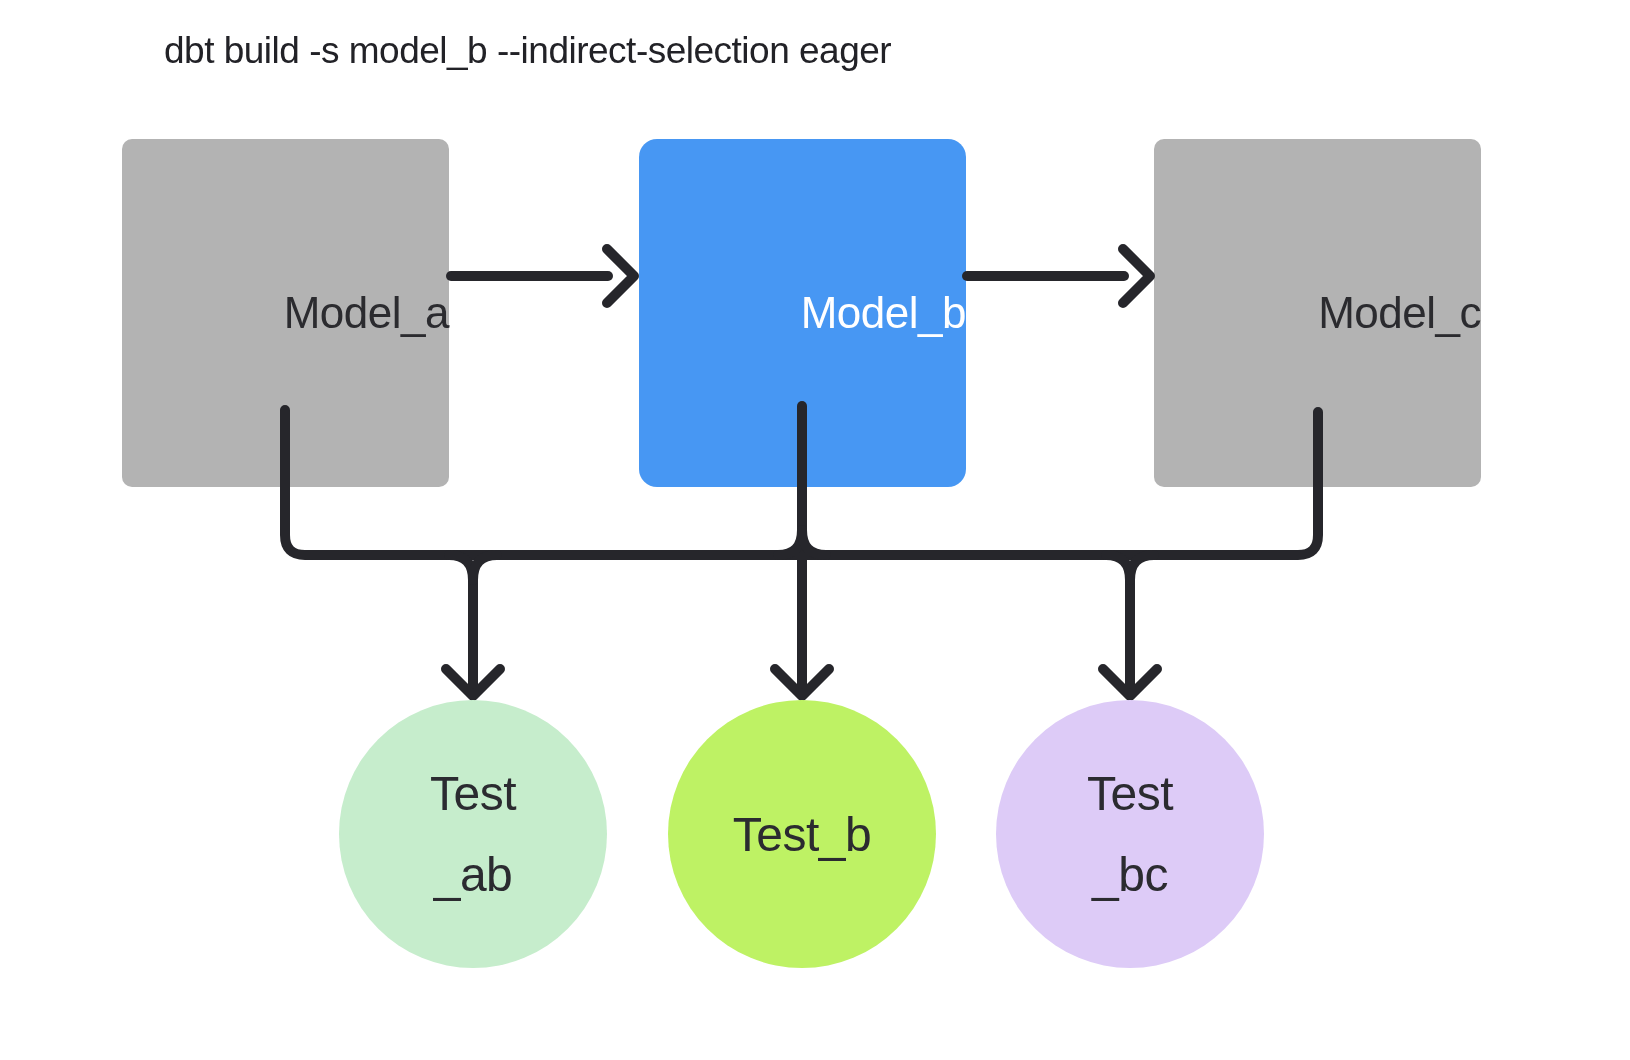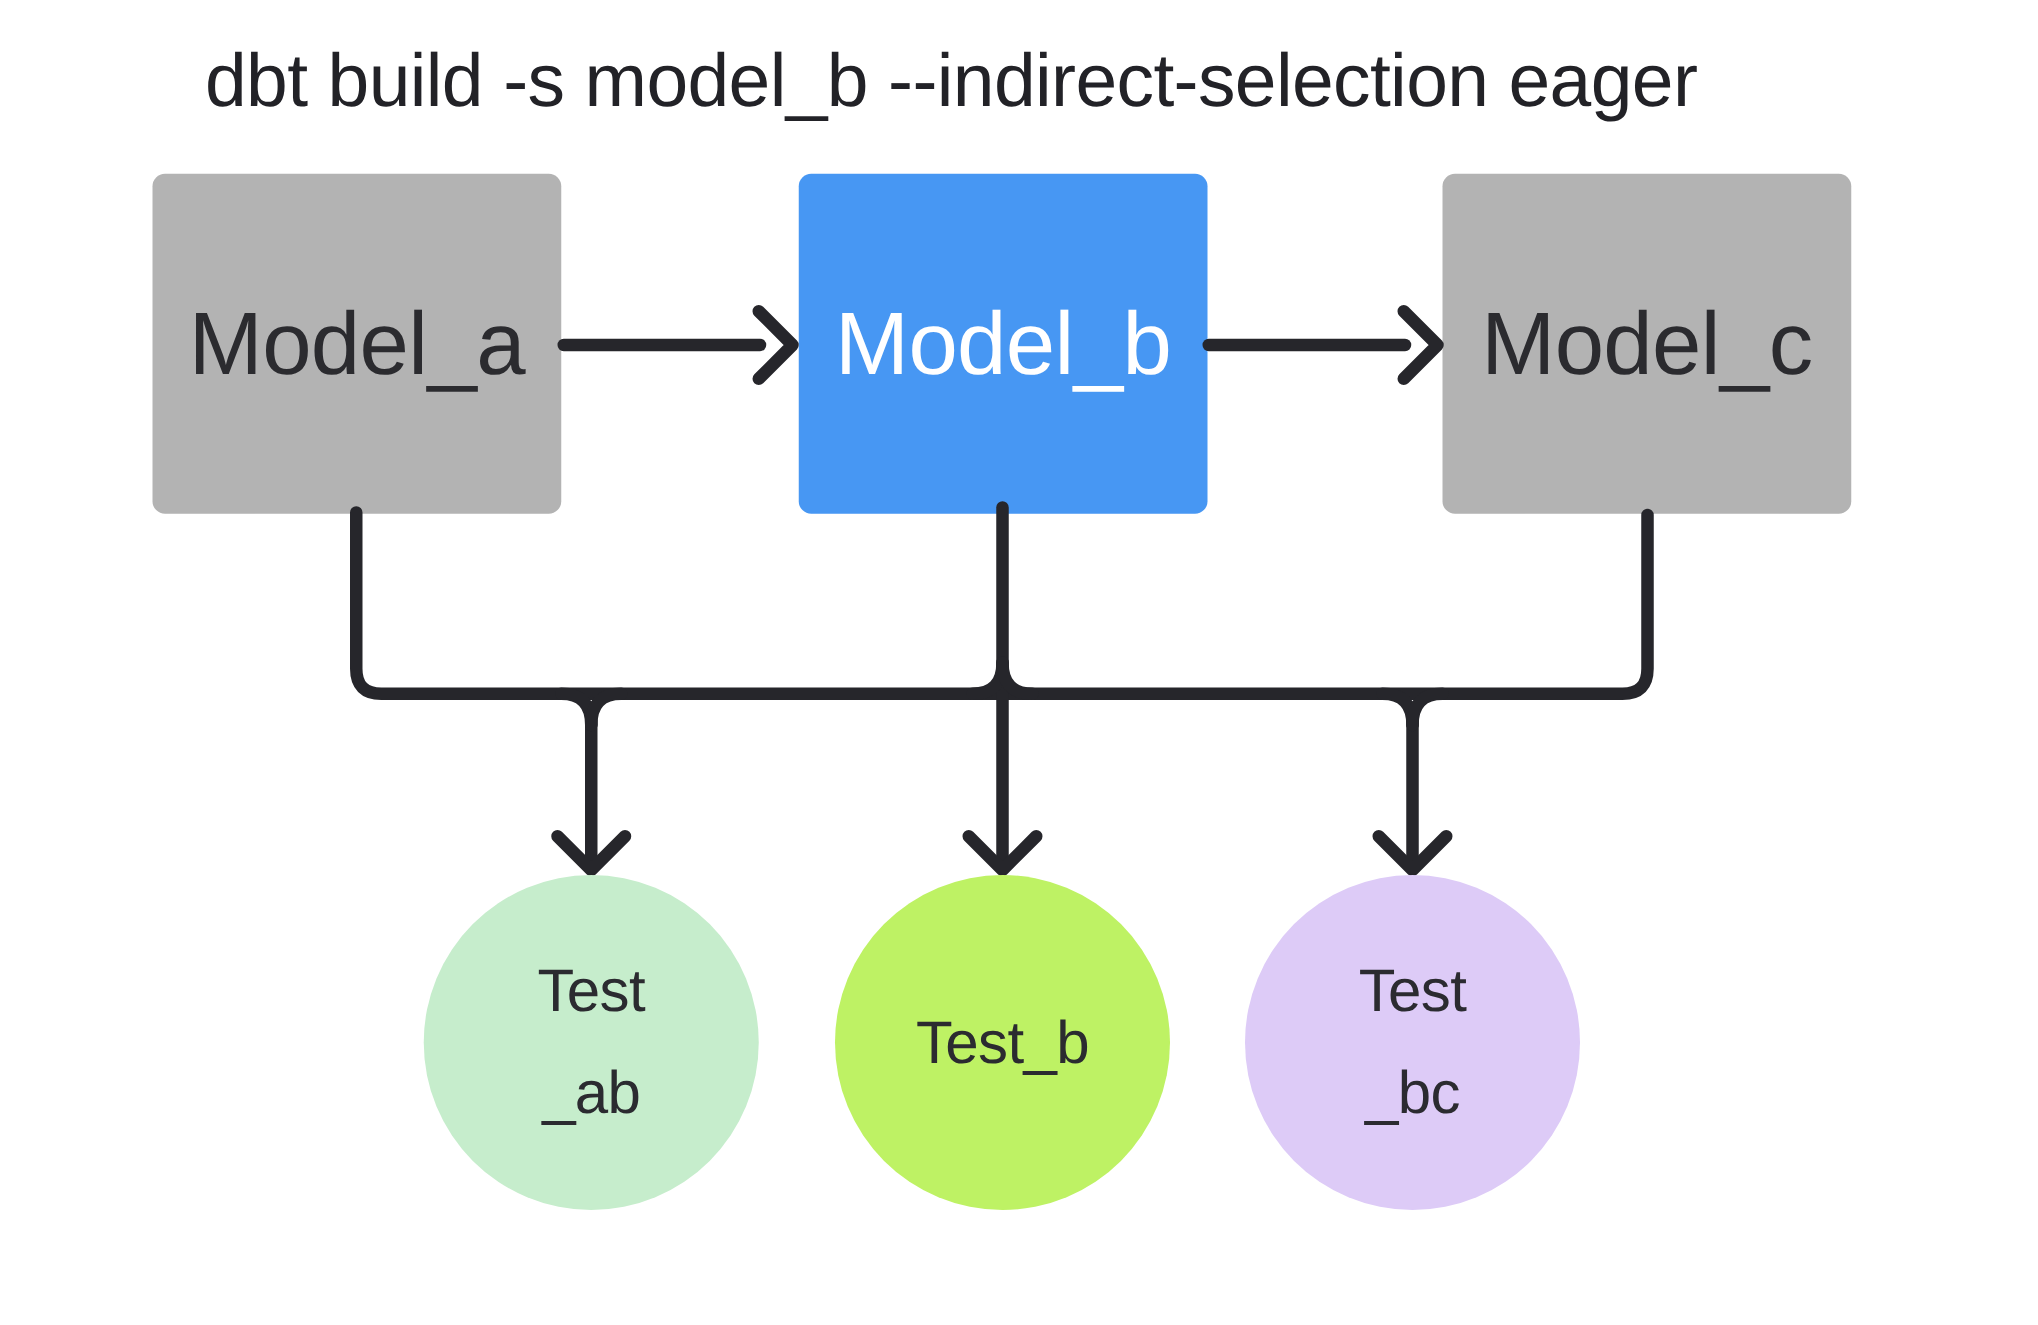--- a/index.html
+++ b/index.html
@@ -2,30 +2,30 @@
 <html><head>
 <meta charset="utf-8">
 <style>
   html,body{margin:0;padding:0;}
   body{
     width:1630px;height:1060px;position:relative;background:#ffffff;
     font-family:"Liberation Sans", sans-serif;color:#26262b;overflow:hidden;
   }
   .title{
     position:absolute;left:164px;top:30px;
-    font-size:60px;font-weight:500;letter-spacing:-0.5px;color:#222227;
+    font-size:37px;font-weight:500;letter-spacing:-0.5px;color:#222227;
     white-space:nowrap;
   }
   .model-box{
-    position:absolute;top:139px;width:327px;height:272px;border-radius:10px;
-    display:flex;align-items:center;justify-content:center;
-    font-size:71px;font-weight:500;letter-spacing:-0.5px;
+    position:absolute;top:139px;width:327px;height:348px;border-radius:10px;
+    display:flex;align-items:center;justify-content:flex-end;
+    font-size:44px;font-weight:500;letter-spacing:-0.5px;
   }
   .model-box.gray{background:#b3b3b3;color:#2b2b2f;}
-  .model-box.blue{background:#4797f3;color:#ffffff;}
+  .model-box.blue{background:#4797f3;color:#ffffff;border-radius:18px;}
   #model-a{left:122px;}
   #model-b{left:639px;}
   #model-c{left:1154px;}
   .edges-svg{position:absolute;left:0;top:0;width:1630px;height:1060px;pointer-events:none;}
   .edges-svg path{fill:none;stroke:#26262b;stroke-width:10;stroke-linecap:round;stroke-linejoin:round;}
   .test-circle{
     position:absolute;top:700px;width:268px;height:268px;border-radius:50%;
     display:flex;flex-direction:column;align-items:center;justify-content:center;
     font-size:48px;font-weight:500;letter-spacing:-0.5px;color:#2b2b30;
     text-align:center;line-height:81px;

